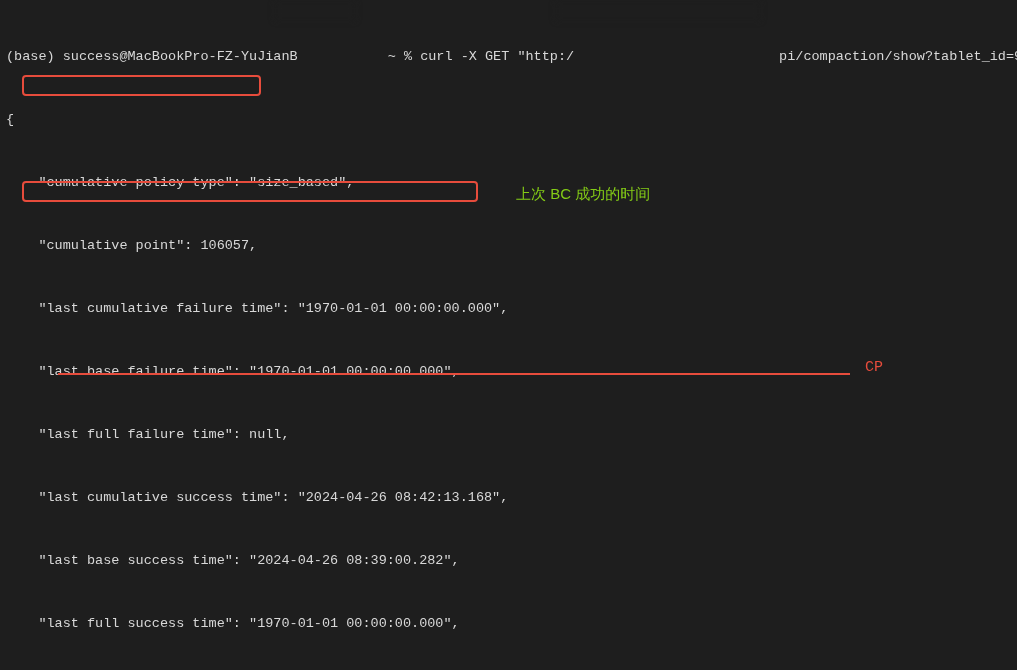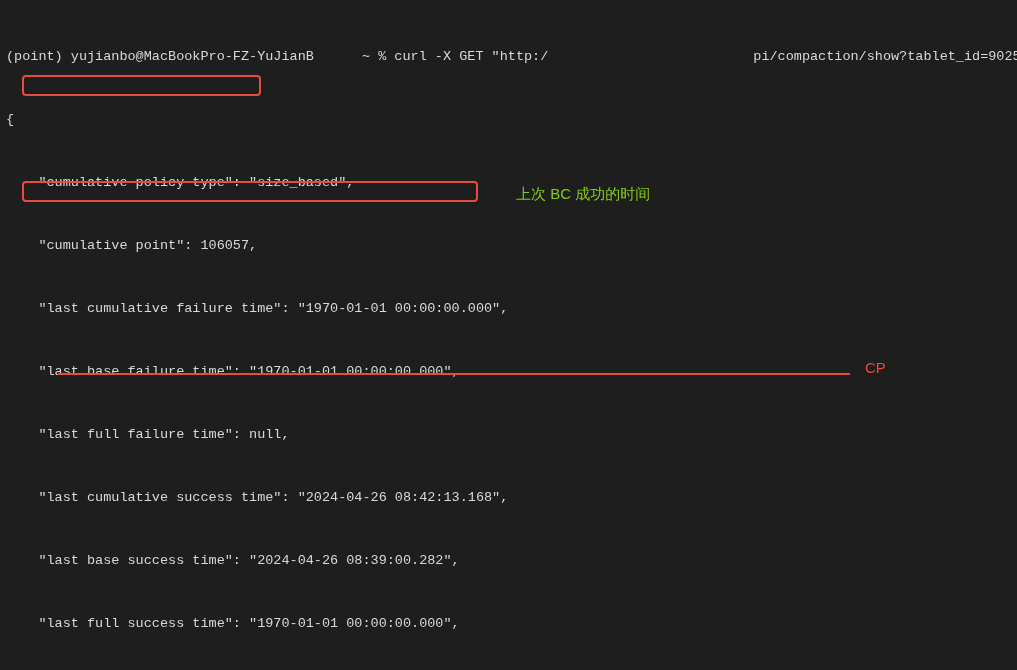--- a/index.html
+++ b/index.html
@@ -61,21 +61,21 @@
       height: 0;
       border-top: 2px solid #e74c3c;
       pointer-events: none;
     }
     .red-annotation-2 {
       position: absolute;
       top: 357px;
       left: 865px;
       color: #e74c3c;
       font-size: 15px;
-      font-family: Liberation Sans, sans-serif;
+      font-family: Liberation Mono, monospace;
       pointer-events: none;
     }
     .blur-box1 {
       position: absolute;
       top: 2px;
       left: 275px;
       width: 80px;
       height: 18px;
       background: #1e1e1e;
       filter: blur(3px);
@@ -87,21 +87,21 @@
       width: 204px;
       height: 18px;
       background: #1e1e1e;
       filter: blur(3px);
     }
   </style>
 </head>
 <body>
 
 <div class="terminal">
-  <span class="line"><span>(point) yujianbo@MacBookPro-FZ-YuJianB</span><span class="blur-box1"></span><span style="margin-left:40px"> ~ % curl -X GET "http:/</span><span class="blur-box2"></span><span style="margin-left:205px">pi/compaction/show?tablet_id=9025274"</span></span>
+  <span class="line"><span>(base) success@MacBookPro-FZ-YuJianB</span><span class="blur-box1"></span><span style="margin-left:82px"> ~ % curl -X GET "http:/</span><span class="blur-box2"></span><span style="margin-left:205px">pi/compaction/show?tablet_id=9025274"</span></span>
   <span class="line">{</span>
   <span class="line">    "cumulative policy type": "size_based",</span>
   <span class="line">    "cumulative point": 106057,</span>
   <span class="line">    "last cumulative failure time": "1970-01-01 00:00:00.000",</span>
   <span class="line">    "last base failure time": "1970-01-01 00:00:00.000",</span>
   <span class="line">    "last full failure time": null,</span>
   <span class="line">    "last cumulative success time": "2024-04-26 08:42:13.168",</span>
   <span class="line">    "last base success time": "2024-04-26 08:39:00.282",</span>
   <span class="line">    "last full success time": "1970-01-01 00:00:00.000",</span>
   

